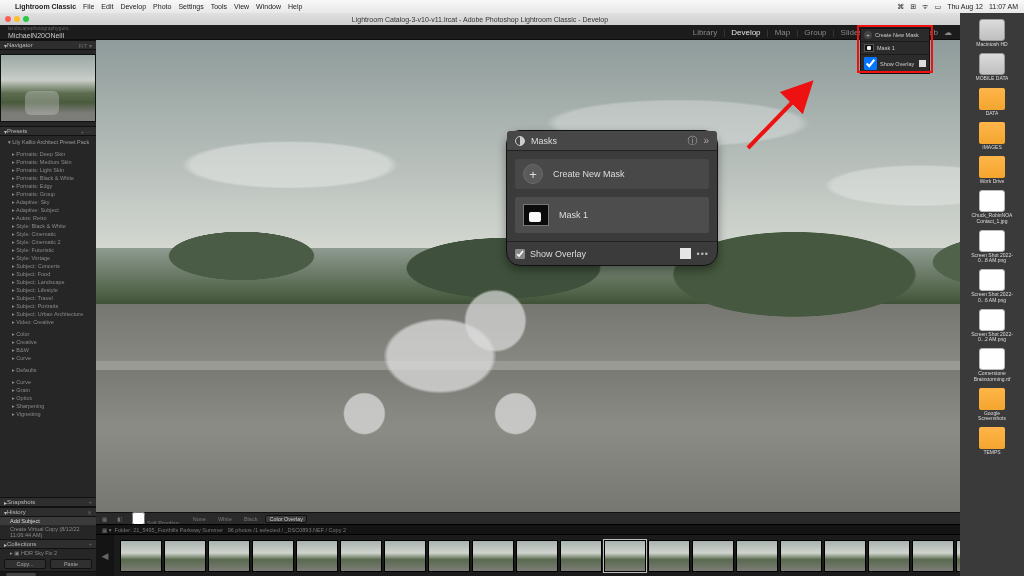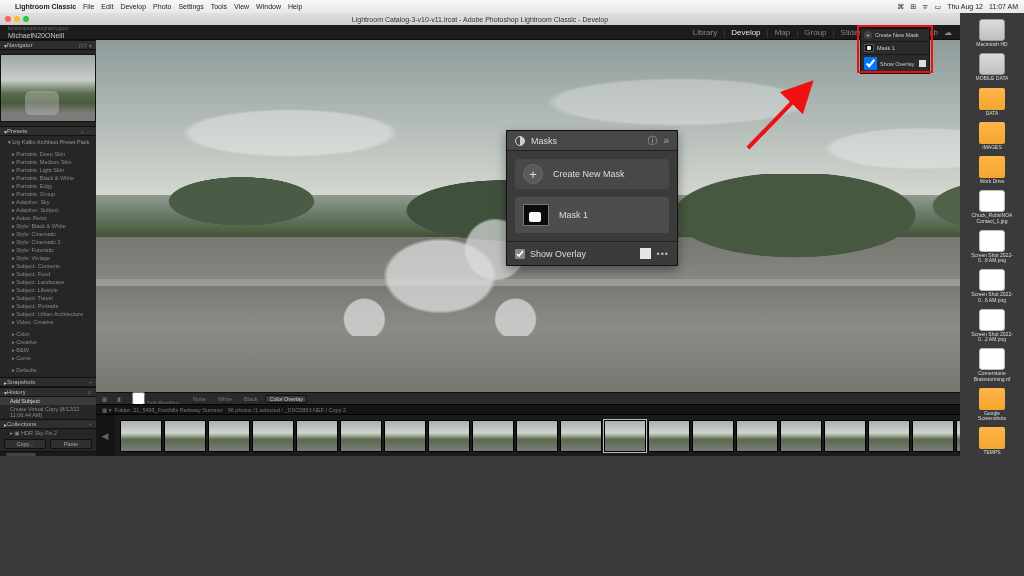--- a/index.html
+++ b/index.html
@@ -11,21 +11,21 @@
 .mac-menubar .spacer { flex: 1; }
 .mac-menubar .right { display: flex; gap: 6px; align-items: center; }
 
 
 .window-titlebar { height: 12px; background: linear-gradient(#e0e0e0,#cfcfcf); display: flex; align-items: center; font-size: 7px; color: #333; position: relative; }
 .traffic { display: flex; gap: 3px; margin-left: 5px; }
 .traffic span { width: 6px; height: 6px; border-radius: 50%; display: inline-block; }
 .tl-close{background:#ff5f57}.tl-min{background:#ffbd2e}.tl-max{background:#28c940}
 .window-titlebar .title { position: absolute; left: 50%; transform: translateX(-50%); }
 
-.app { position: absolute; top: 25px; left: 0; width: 960px; height: 431px; background: #1b1b1b; color: #c8c8c8; display: flex; flex-direction: column; }
+.app { position: absolute; top: 25px; left: 0; width: 960px; height: 551px; background: #1b1b1b; color: #c8c8c8; display: flex; flex-direction: column; }
 
 
 .topbar { height: 15px; background: #1c1c1c; display: flex; align-items: center; border-bottom: 1px solid #0d0d0d; }
 .id-plate { width: 105px; padding-left: 8px; font-size: 7px; display:flex; flex-direction:column; line-height:1; gap:1px;}
 .id-plate .f{color:#666;font-size:5px}
 .modules { margin-left: auto; display: flex; gap: 6px; padding-right: 8px; font-size: 8px; }
 .modules span { color: #888; cursor: pointer; }
 .modules span.active { color: #e6e6e6; }
 .modules .sep { color: #444; }
 .modules .cloud { font-size:8px; }
@@ -102,21 +102,21 @@
 .mask-mini{position:absolute;top:28px;right:94px;width:70px;background:#2b2b2b;border:1px solid #111;font-size:5.5px;color:#ccc;z-index:40}
 .mask-mini .row{display:flex;align-items:center;gap:3px;padding:2px 3px;border-bottom:1px solid #1a1a1a}
 .mask-mini .plus{width:8px;height:8px;border-radius:50%;background:#444;display:flex;align-items:center;justify-content:center;font-size:6px}
 .mask-mini .mt{width:10px;height:8px;background:#111;border:1px solid #555;position:relative}
 .mask-mini .mt::after{content:"";position:absolute;left:2px;bottom:1px;width:4px;height:4px;background:#eee;border-radius:1px}
 .mask-mini .row.foot input{margin:0}
 .mask-mini .sw{width:7px;height:7px;background:#ddd;margin-left:auto}
 .redbox{position:absolute;top:25px;right:91px;width:76px;height:48px;border:2px solid #e11;z-index:41;pointer-events:none}
 
 
-.mask-panel{position:absolute;left:506px;top:130px;width:172px;background:#3b3b3b;border:1px solid #111;border-radius:0;color:#ddd;font-size:9px;z-index:42;box-shadow:0 4px 10px rgba(0,0,0,.4)}
+.mask-panel{position:absolute;left:506px;top:130px;width:212px;background:#3b3b3b;border:1px solid #111;border-radius:14px;color:#ddd;font-size:9px;z-index:42;box-shadow:0 4px 10px rgba(0,0,0,.4)}
 .mask-panel .hd{height:20px;background:#474747;display:flex;align-items:center;gap:6px;padding:0 8px;border-bottom:1px solid #222;border-radius:3px 3px 0 0}
 .mask-panel .hd .icon{width:10px;height:10px;display:inline-block}
 .mask-panel .hd .sp{flex:1}
 .mask-panel .hd .h-icn{color:#aaa;font-size:10px;cursor:pointer}
 .mask-panel .body{padding:8px}
 .mask-panel .create{height:30px;background:#484848;border-radius:3px;display:flex;align-items:center;gap:10px;padding:0 8px;cursor:pointer;margin-bottom:8px}
 .mask-panel .create .pl{width:20px;height:20px;border-radius:50%;background:#5a5a5a;border:1px solid #6a6a6a;display:flex;align-items:center;justify-content:center;font-size:13px;color:#ddd}
 .mask-panel .item{height:36px;background:#4d4d4d;border-radius:3px;display:flex;align-items:center;gap:10px;padding:0 8px;cursor:pointer}
 .mask-panel .item .th{width:26px;height:22px;background:#0b0b0b;border:1px solid #777;position:relative}
 .mask-panel .item .th::after{content:"";position:absolute;left:5px;bottom:3px;width:12px;height:10px;background:#fafafa;border-radius:2px}

